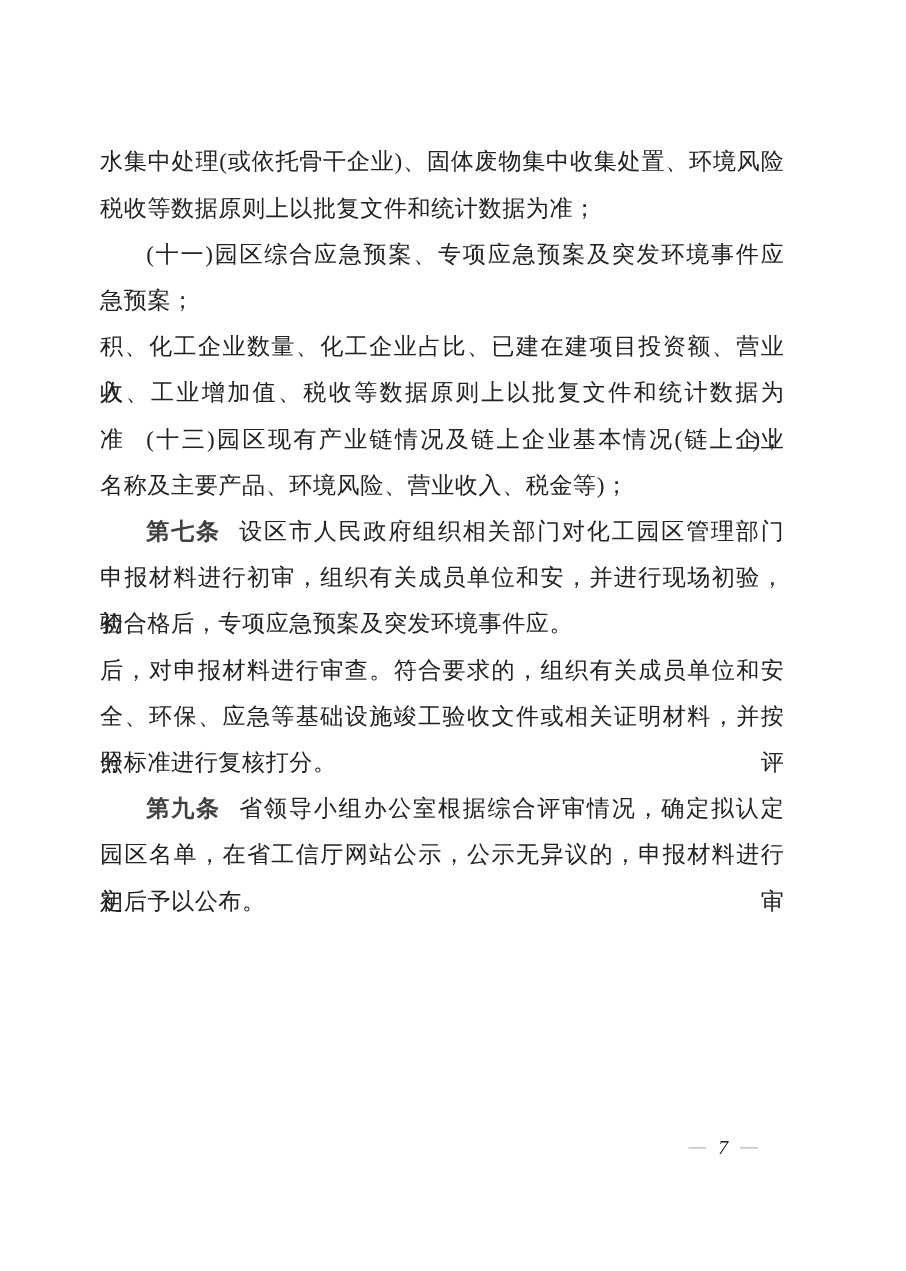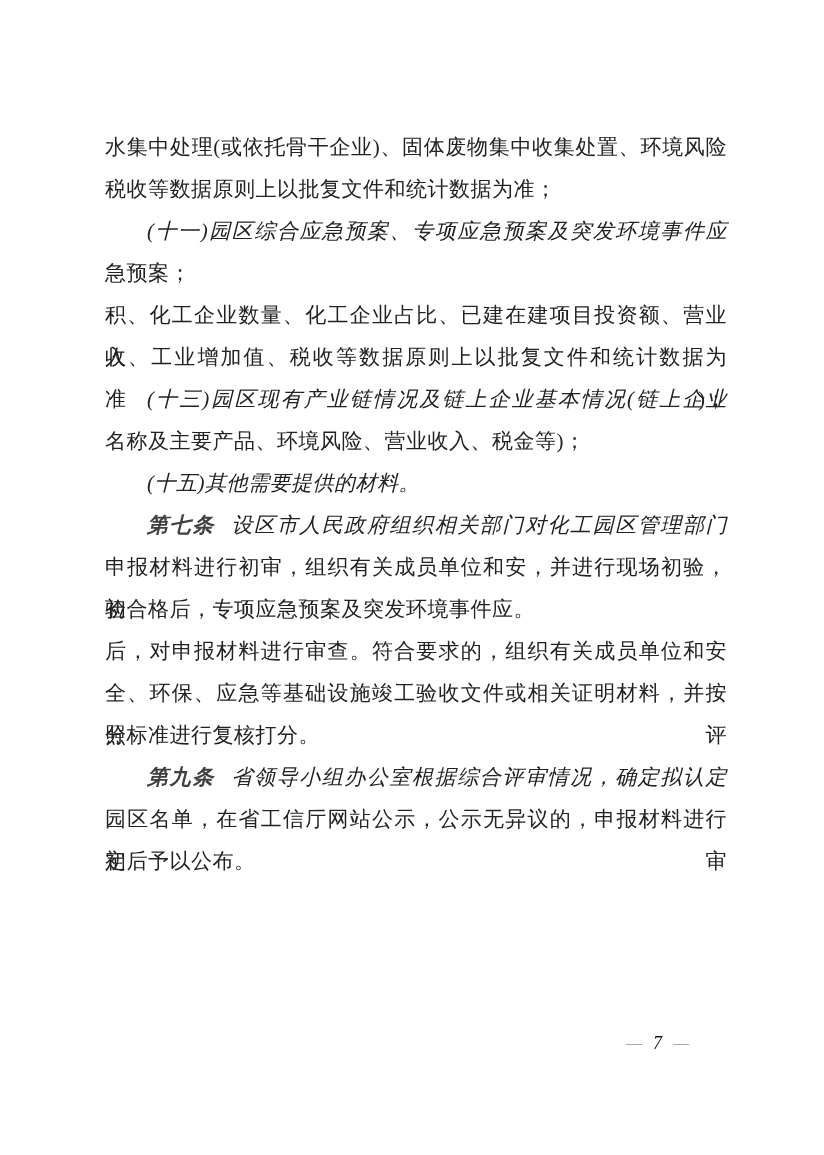--- a/index.html
+++ b/index.html
@@ -10,38 +10,37 @@
   .page {
     position: relative;
     width: 824px;
     height: 1155px;
     background: #ffffff;
     font-family: "Liberation Serif", "DejaVu Serif", serif;
     overflow: hidden;
   }
   .body-text {
     position: absolute;
-    left: 105px;
+    left: 91px;
     top: 126px;
     width: 622px;
     color: #222222;
     font-size: 21px;
   }
   .line {
     height: 42px;
     line-height: 42px;
     letter-spacing: 0.5px;
   }
   .line.justify {
     text-align: justify;
     text-align-last: justify;
   }
   .line.indent {
     padding-left: 42px;
-    font-style: italic;
   }
   .article-label {
     font-weight: bold;
     font-family: "Liberation Sans", "DejaVu Sans", sans-serif;
     margin-right: 0.8em;
     color: #404040;
     margin-top: 38px;
   }
   .footer {
     position: absolute;
@@ -69,21 +68,20 @@
 <div class="page">
   <div class="body-text" id="body-text">
       <div class="line justify">水集中处理(或依托骨干企业)、固体废物集中收集处置、环境风险</div>
       <div class="line">税收等数据原则上以批复文件和统计数据为准；</div>
       <div class="line justify indent">(十一)园区综合应急预案、专项应急预案及突发环境事件应</div>
       <div class="line">急预案；</div>
       <div class="line justify">积、化工企业数量、化工企业占比、已建在建项目投资额、营业收</div>
       <div class="line justify">入、工业增加值、税收等数据原则上以批复文件和统计数据为准)；</div>
       <div class="line justify indent">(十三)园区现有产业链情况及链上企业基本情况(链上企业</div>
       <div class="line">名称及主要产品、环境风险、营业收入、税金等)；</div>
-      <div class="line indent">(十五)其他需要提供的材料。</div>
       <div class="line justify indent"><span class="article-label">第七条</span><span>设区市人民政府组织相关部门对化工园区管理部门</span></div>
       <div class="line justify">申报材料进行初审，组织有关成员单位和安，并进行现场初验，初</div>
       <div class="line">验合格后，专项应急预案及突发环境事件应。</div>
       <div class="line justify">后，对申报材料进行审查。符合要求的，组织有关成员单位和安</div>
       <div class="line justify">全、环保、应急等基础设施竣工验收文件或相关证明材料，并按照评</div>
       <div class="line">分标准进行复核打分。</div>
       <div class="line justify indent"><span class="article-label">第九条</span><span>省领导小组办公室根据综合评审情况，确定拟认定</span></div>
       <div class="line justify">园区名单，在省工信厅网站公示，公示无异议的，申报材料进行初审</div>
       <div class="line">定后予以公布。</div>
     </div>

